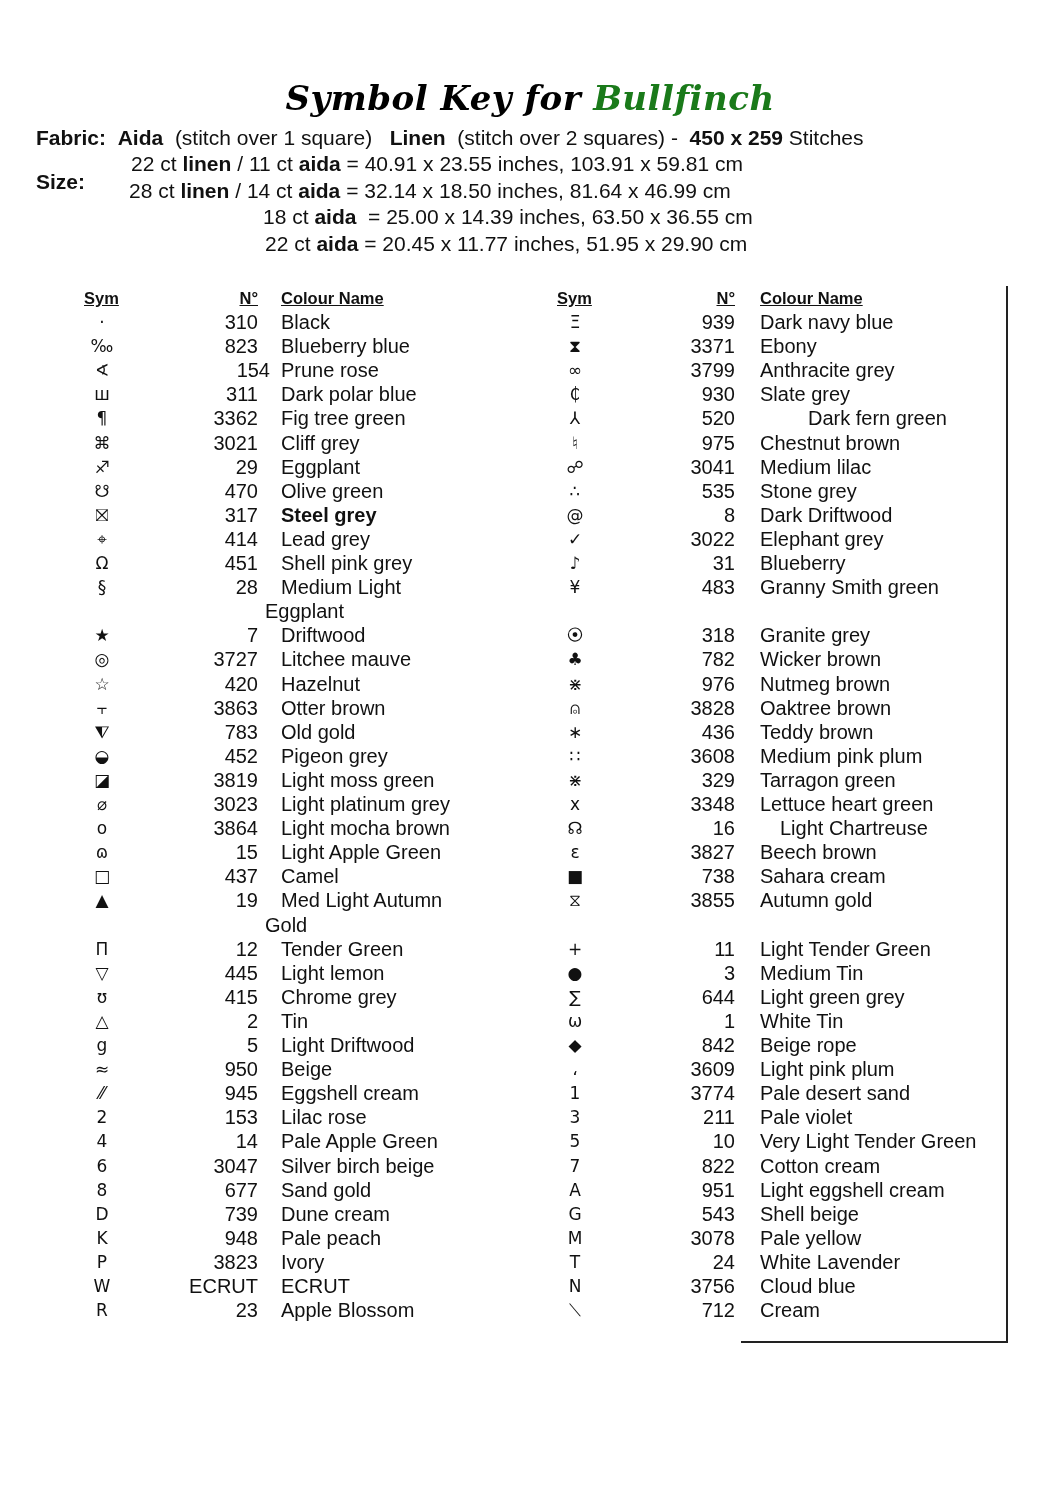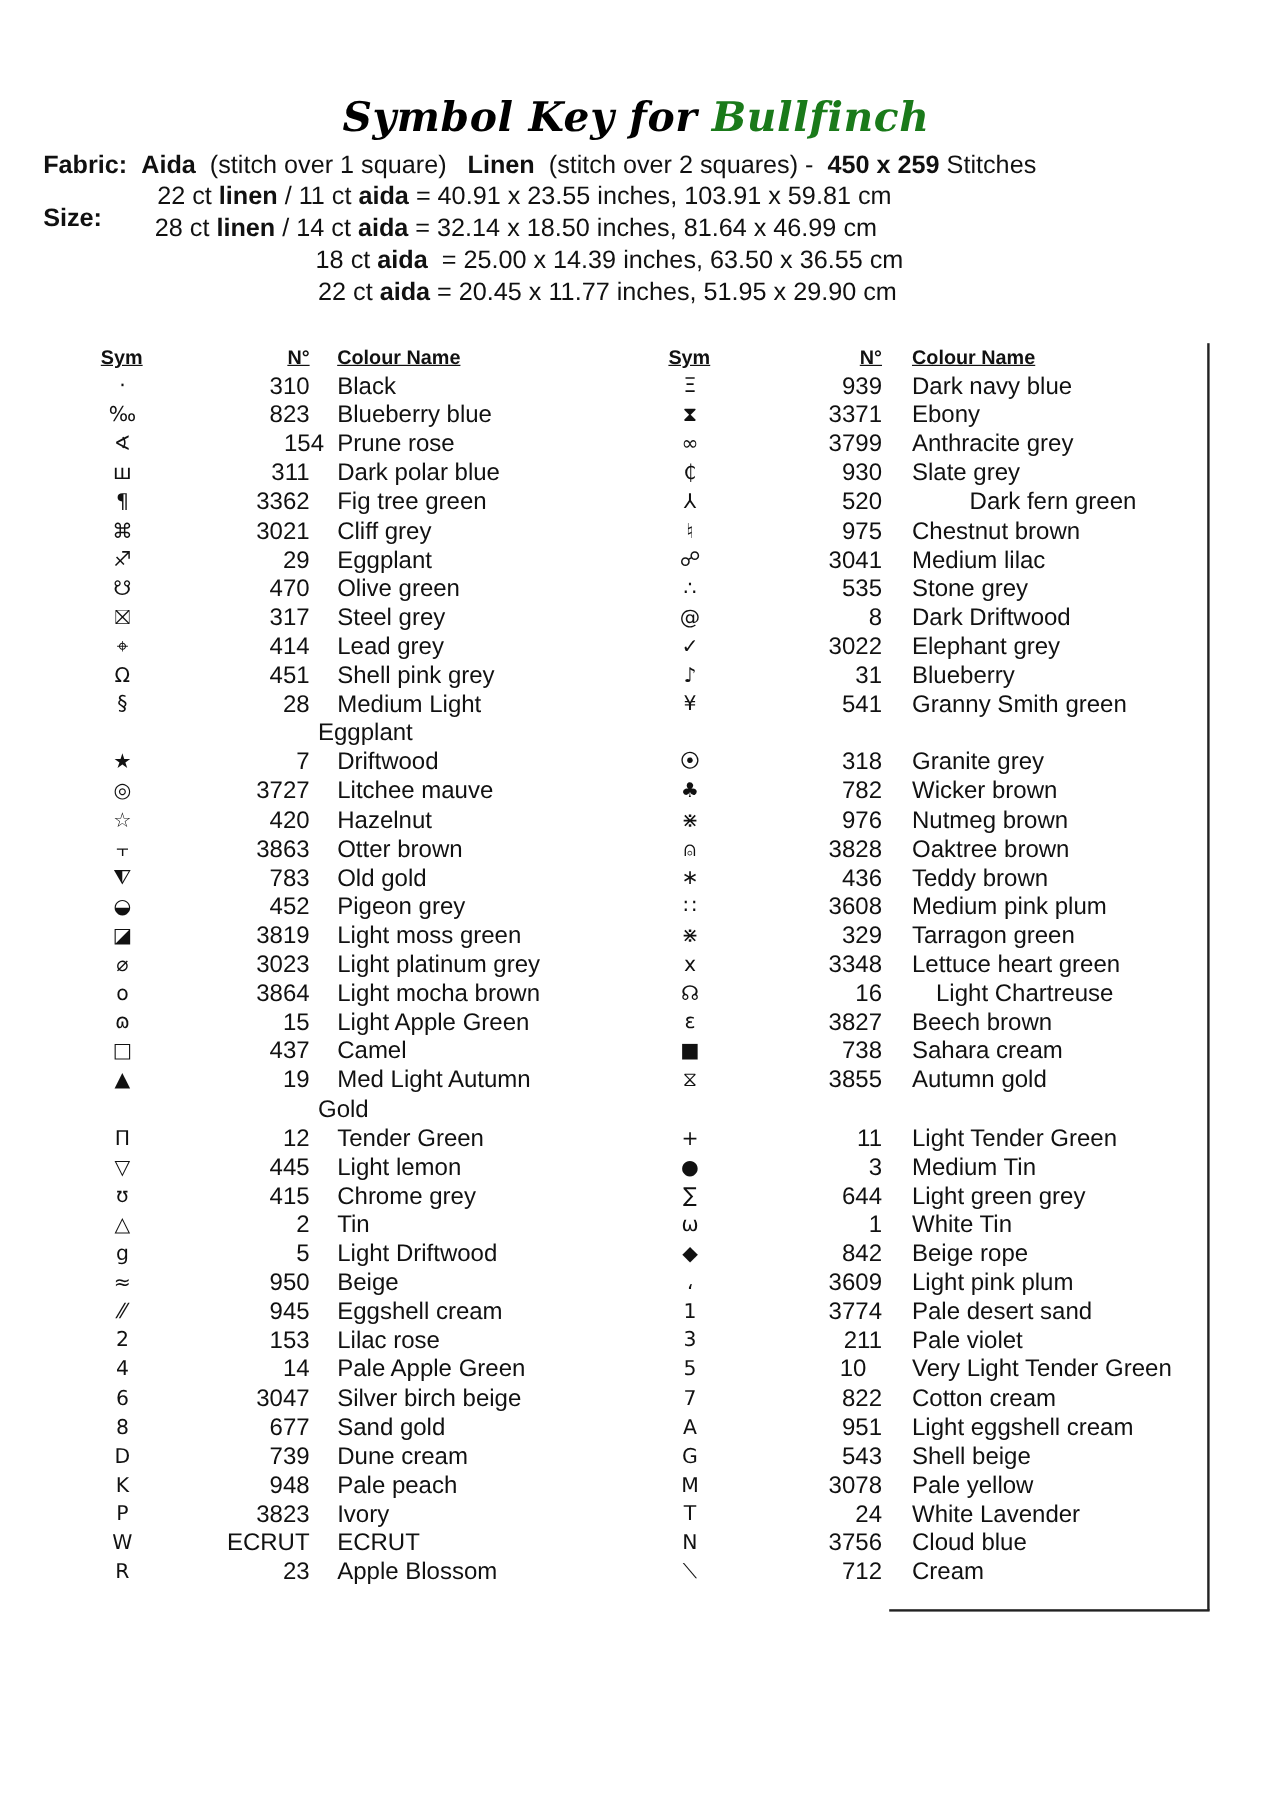--- a/index.html
+++ b/index.html
@@ -82,21 +82,21 @@
       <span class="name" style="left: 281px;">Eggplant</span>
     </div>
     <div class="row" style="left: 0px; top: 478.7px; width: 1px;">
       <span class="sym" style="left: 82px;">☋</span>
       <span class="num" style="left: 148px;">470</span>
       <span class="name" style="left: 281px;">Olive green</span>
     </div>
     <div class="row" style="left: 0px; top: 502.8px; width: 1px;">
       <span class="sym" style="left: 82px;">⛝</span>
       <span class="num" style="left: 148px;">317</span>
-      <span class="name" style="left: 281px;">Steel grey</span>
+      <span class="name" style="left: 281px; font-weight: bold;">Steel grey</span>
     </div>
     <div class="row" style="left: 0px; top: 526.9px; width: 1px;">
       <span class="sym" style="left: 82px;">⌖</span>
       <span class="num" style="left: 148px;">414</span>
       <span class="name" style="left: 281px;">Lead grey</span>
     </div>
     <div class="row" style="left: 0px; top: 551px; width: 1px;">
       <span class="sym" style="left: 82px;">Ω</span>
       <span class="num" style="left: 148px;">451</span>
       <span class="name" style="left: 281px;">Shell pink grey</span>
@@ -301,21 +301,21 @@
       <span class="num" style="left: 625px;">3022</span>
       <span class="name" style="left: 760px;">Elephant grey</span>
     </div>
     <div class="row" style="left: 0px; top: 551px; width: 1px;">
       <span class="sym" style="left: 555px;">♪</span>
       <span class="num" style="left: 625px;">31</span>
       <span class="name" style="left: 760px;">Blueberry</span>
     </div>
     <div class="row" style="left: 0px; top: 575.1px; width: 1px;">
       <span class="sym" style="left: 555px;">¥</span>
-      <span class="num" style="left: 625px;">541</span>
+      <span class="num" style="left: 625px;">483</span>
       <span class="name" style="left: 760px;">Granny Smith green</span>
     </div>
     <div class="row" style="left: 0px; top: 623.3px; width: 1px;">
       <span class="sym" style="left: 555px;">⦿</span>
       <span class="num" style="left: 625px;">318</span>
       <span class="name" style="left: 760px;">Granite grey</span>
     </div>
     <div class="row" style="left: 0px; top: 647.4px; width: 1px;">
       <span class="sym" style="left: 555px;">♣</span>
       <span class="num" style="left: 625px;">782</span>
@@ -406,21 +406,21 @@
       <span class="num" style="left: 625px;">3774</span>
       <span class="name" style="left: 760px;">Pale desert sand</span>
     </div>
     <div class="row" style="left: 0px; top: 1105.3px; width: 1px;">
       <span class="sym" style="left: 555px;">3</span>
       <span class="num" style="left: 625px;">211</span>
       <span class="name" style="left: 760px;">Pale violet</span>
     </div>
     <div class="row" style="left: 0px; top: 1129.4px; width: 1px;">
       <span class="sym" style="left: 555px;">5</span>
-      <span class="num" style="left: 612px;">10</span>
+      <span class="num" style="left: 625px;">10</span>
       <span class="name" style="left: 760px;">Very Light Tender Green</span>
     </div>
     <div class="row" style="left: 0px; top: 1153.5px; width: 1px;">
       <span class="sym" style="left: 555px;">7</span>
       <span class="num" style="left: 625px;">822</span>
       <span class="name" style="left: 760px;">Cotton cream</span>
     </div>
     <div class="row" style="left: 0px; top: 1177.6px; width: 1px;">
       <span class="sym" style="left: 555px;">A</span>
       <span class="num" style="left: 625px;">951</span>

